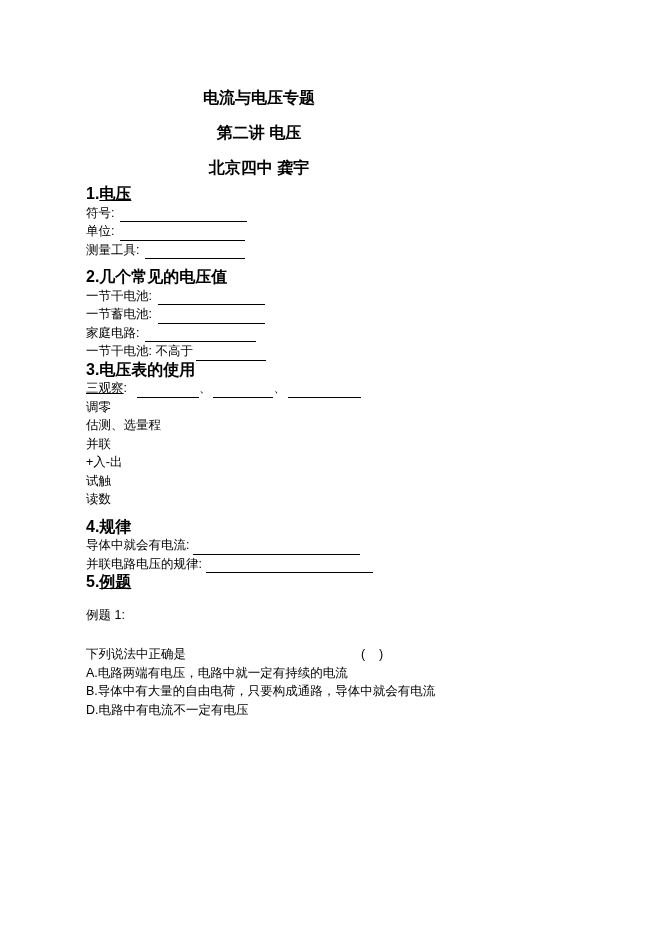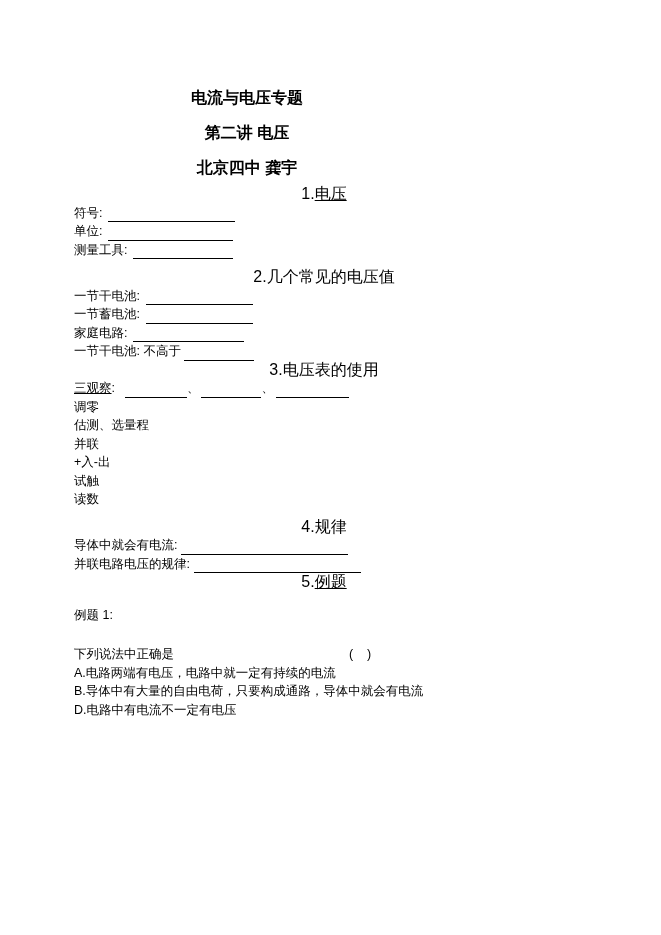--- a/index.html
+++ b/index.html
@@ -3,28 +3,28 @@
 <meta charset="utf-8">
 <style>
   html,body{margin:0;padding:0;background:#ffffff;}
   .page{
     position:relative;
     width:661px;height:935px;
     background:#ffffff;color:#000000;
     font-family:"Liberation Sans","DejaVu Sans",sans-serif;
     overflow:hidden;
   }
-  .content{position:absolute;left:74px;top:80px;width:500px;}
+  .content{position:absolute;left:86px;top:80px;width:500px;}
   
   .titles{width:346px;text-align:center;font-weight:bold;}
   .title-line{font-size:16px;line-height:35px;white-space:pre;}
   
   .body{font-size:12.5px;line-height:18.5px;}
   .line{white-space:pre;}
-  .sec-h{font-size:16px;font-weight:normal;line-height:18.5px;text-align:center;}
+  .sec-h{font-size:16px;font-weight:bold;line-height:18.5px;}
   .hu{text-decoration:underline;}
   
   .blank{display:inline-block;border-bottom:1px solid #000;height:12px;vertical-align:bottom;margin-left:6px;}
   .w127{width:127px}.w125{width:125px}.w100{width:100px}
   .w107{width:107px}.w111{width:111px}.w70{width:70px;margin-left:3px}
   .w62{width:62px;margin-left:10px}.w60{width:60px;margin-left:2px}.w73{width:73px;margin-left:2px}
   .w167{width:167px;margin-left:4px}
   .obs-label{text-decoration:underline;}
   
   .sec2{margin-top:9px}

